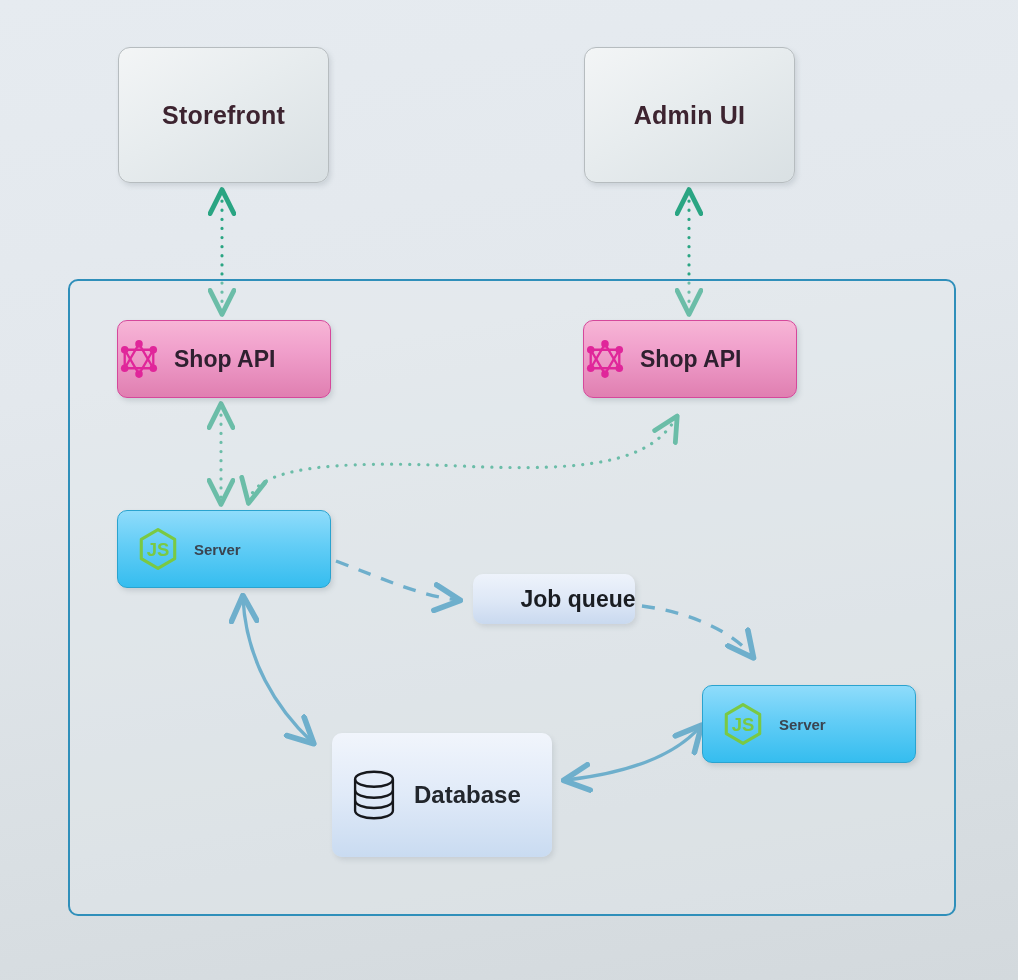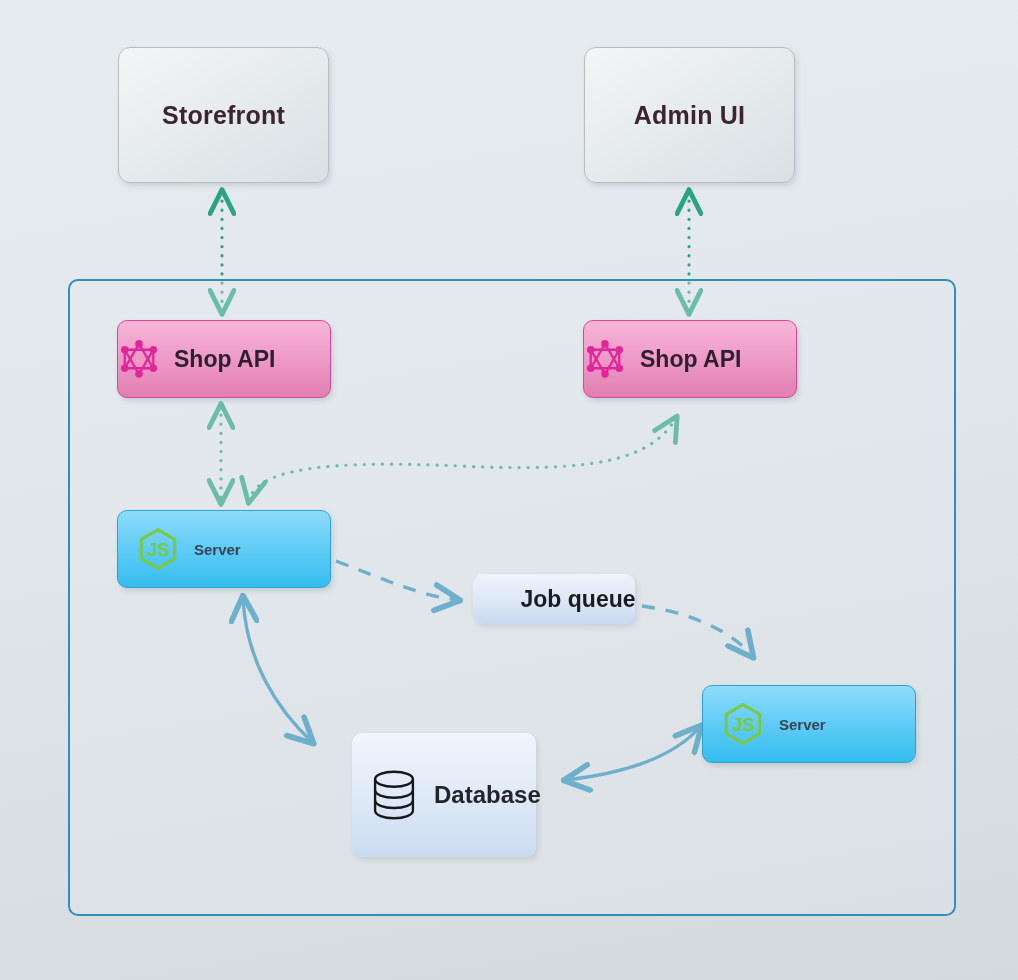--- a/index.html
+++ b/index.html
@@ -229,21 +229,21 @@
   <div class="node svc" style="left:702px; top:685px; width:214px; height:78px;">
     <span class="ico">
       <svg width="44" height="44" viewBox="0 0 100 100">
         <path d="M50,6 L88,28 L88,72 L50,94 L12,72 L12,28 Z" fill="none" stroke="#7ac943" stroke-width="7" stroke-linejoin="round"></path>
         <text x="50" y="66" text-anchor="middle" font-family="'Liberation Sans', sans-serif" font-size="42" font-weight="bold" fill="#7ac943">JS</text>
       </svg>
     </span>
     <span class="label">Server</span>
   </div>
 
-  <div class="node plain store" style="left:352px; top:733px; width:184px; height:124px;">
+  <div class="node plain store" style="left:332px; top:733px; width:220px; height:124px;">
     <span class="ico">
       <svg width="48" height="52" viewBox="0 0 60 66">
         <g fill="none" stroke="#16181c" stroke-width="3">
           <ellipse cx="30" cy="13" rx="24" ry="9.5"></ellipse>
           <path d="M6,13 L6,53 A24,9.5 0 0 0 54,53 L54,13"></path>
           <path d="M6,27 A24,9.5 0 0 0 54,27"></path>
           <path d="M6,40 A24,9.5 0 0 0 54,40"></path>
         </g>
       </svg>
     </span>

